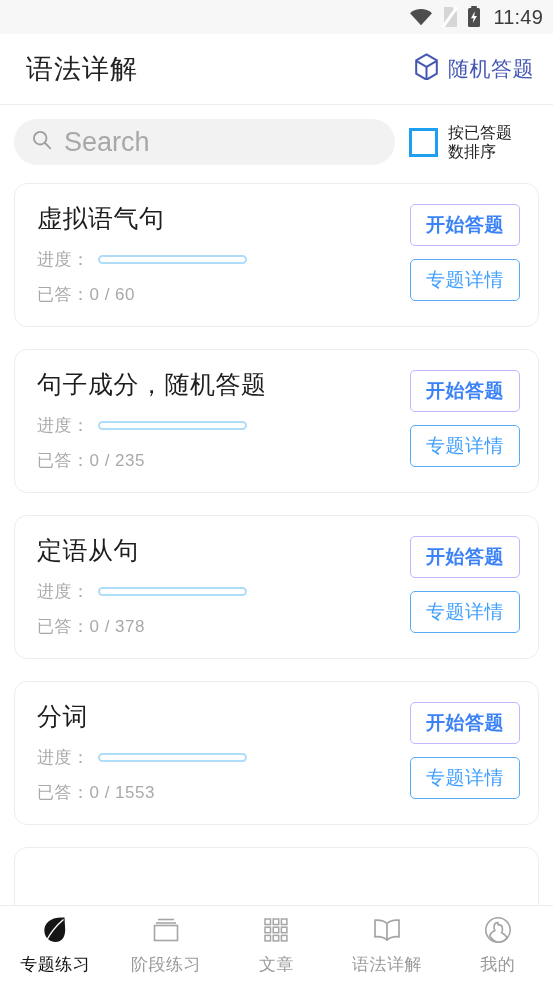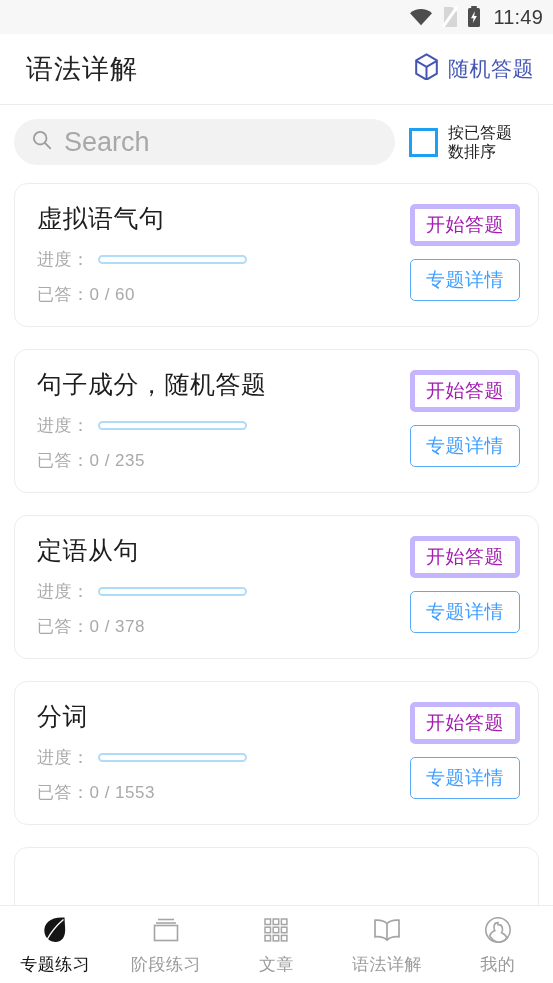--- a/index.html
+++ b/index.html
@@ -137,21 +137,21 @@
   .btn {
     width: 110px; height: 42px;
     border-radius: 5px;
     font-size: 19px;
     background: #ffffff;
     display: flex; align-items: center; justify-content: center;
     cursor: pointer;
     font-family: "Liberation Sans", sans-serif;
     letter-spacing: .5px;
   }
-  .btn-start { border: 5px solid #c4b5fd; color: #a21caf; }
+  .btn-start { border: 1px solid #c4b5fd; color: #3b82f6; font-weight: bold; }
   .btn-detail { border: 1px solid #5aabf7; color: #409eff; }
 
   
   .bottomnav {
     position: absolute; left: 0; bottom: 0;
     width: 553px; height: 78px;
     background: #ffffff;
     border-top: 1px solid #ececec;
     display: flex; align-items: center;
   }

